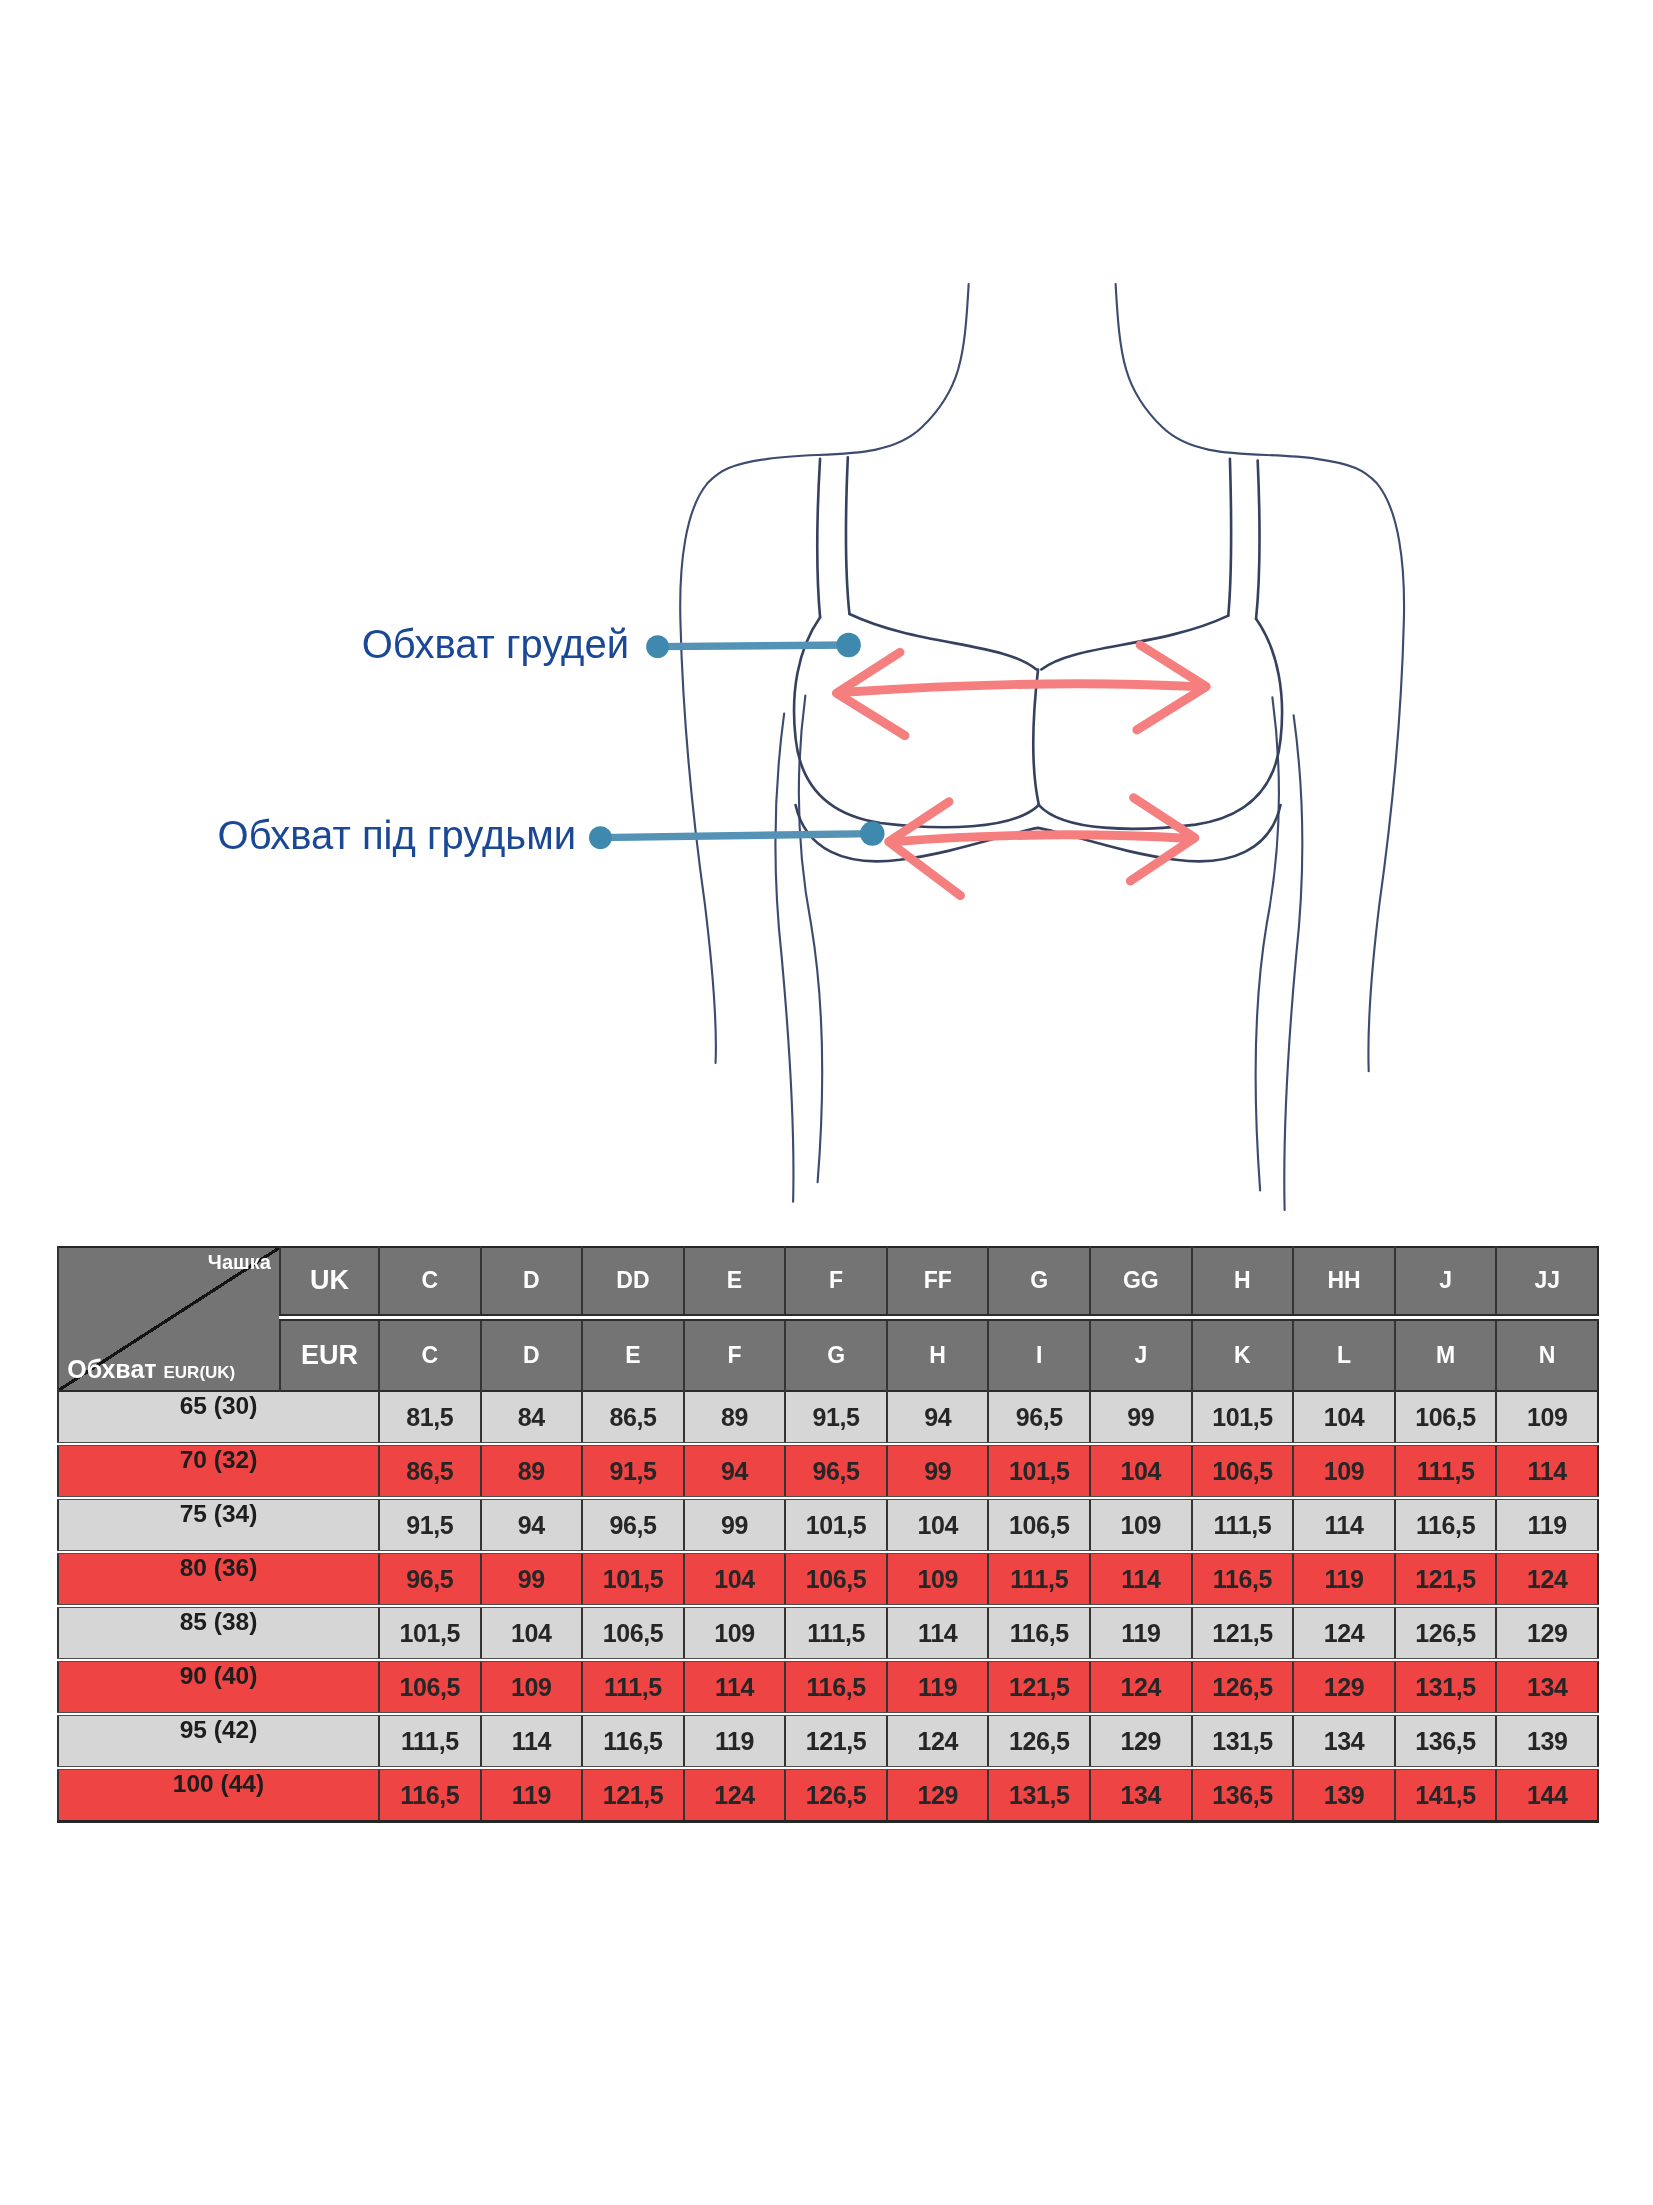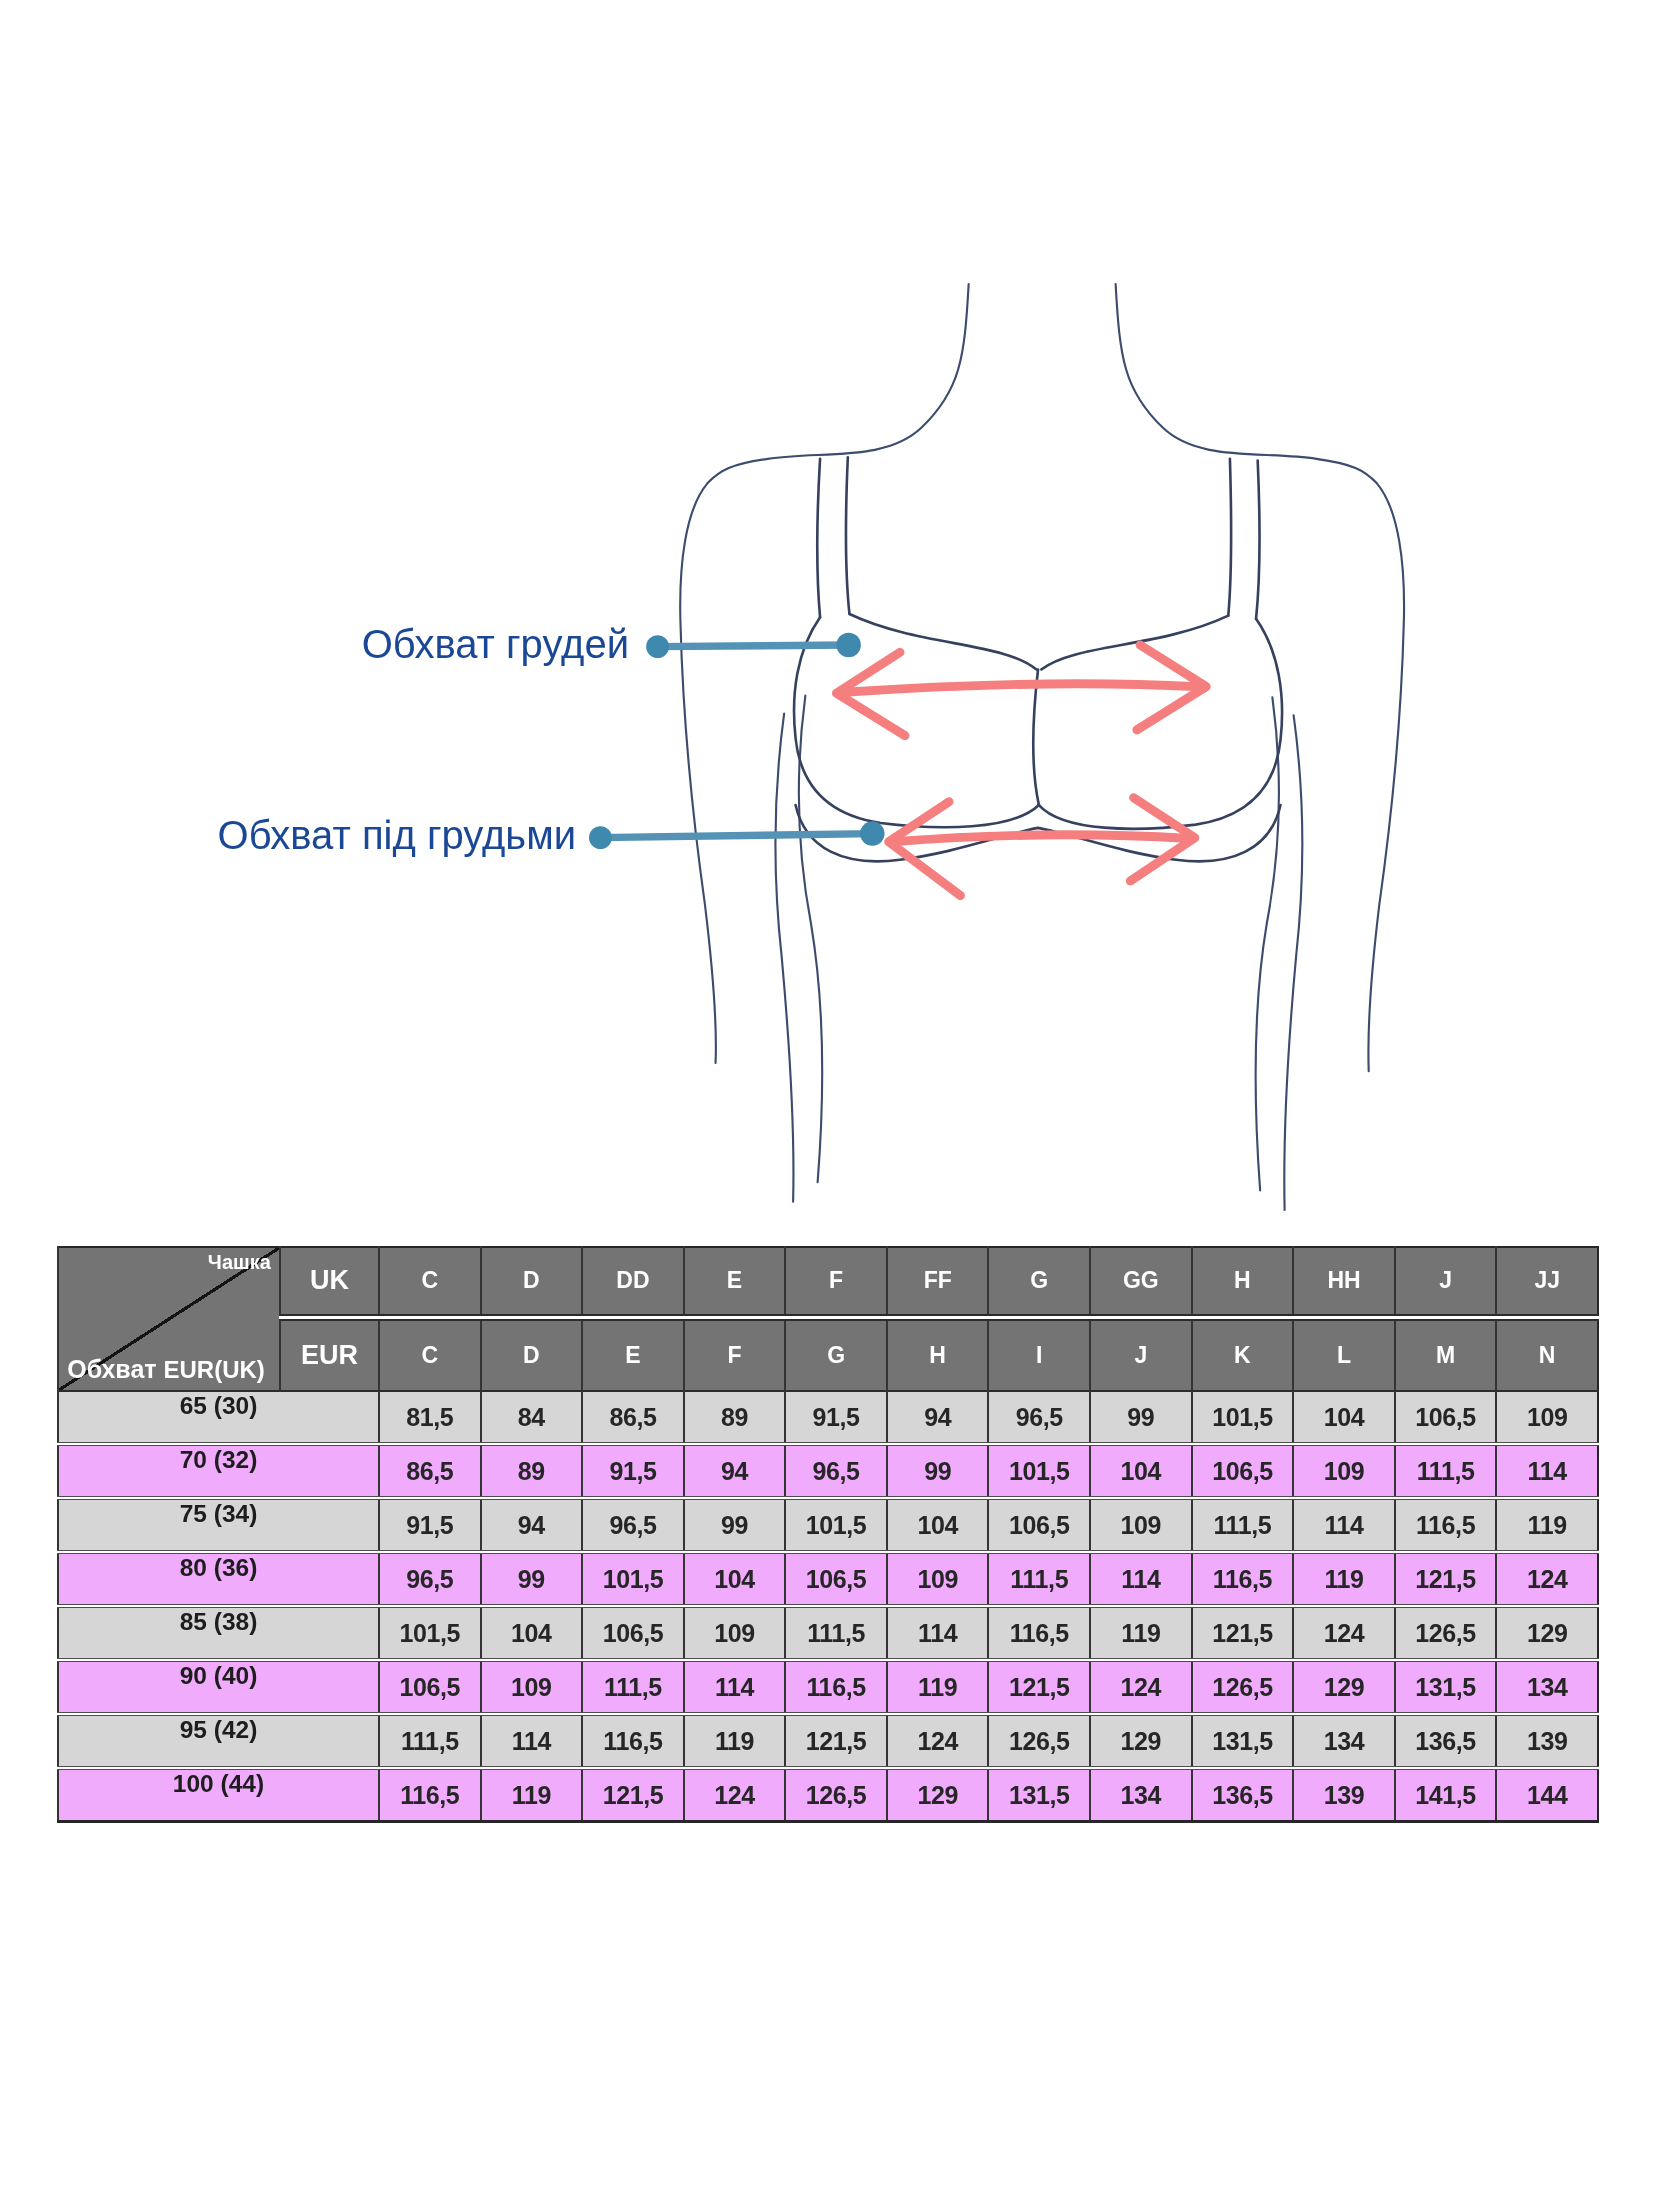--- a/index.html
+++ b/index.html
@@ -39,33 +39,33 @@
       #141414 calc(50% + 1.6px), rgba(0,0,0,0) calc(50% + 1.6px));
     background-color:#747474;
   }
   .corner-cup {
     position:absolute; top:3.3px; right:8.2px; font-size:20px; font-weight:700;
   }
   .corner-girth {
     position:absolute; bottom:6.5px; left:8.2px; font-size:25px; font-weight:700;
     white-space:nowrap;
   }
-  .corner-girth .small { font-size:24px; }
+  .corner-girth .small { font-size:17px; }
   th.sys { font-size:27px; font-weight:700; }
   th.cup-th { font-size:23px; font-weight:700; }
   tbody td { height:47px; }
   tbody tr:first-child td { border-top:2.5px solid #2c2c2c; }
   tbody tr + tr td { border-top:4.1px double #4d4d4d; }
   td.rowlabel {
     vertical-align:bottom; padding-bottom:22px;
     font-size:24.5px; font-weight:600; color:#1d1d1d;
   }
   td.val { font-size:25px; font-weight:700; color:#262626; letter-spacing:-0.4px; }
   tr.row-gray td { background:#d6d6d6; }
-  tr.row-white td { background:#f0abfc; }
+  tr.row-white td { background:#ef4444; }
 </style>
 </head>
 <body>
 
 <div class="page">
 
   <svg class="illustration" width="1654" height="1241" viewBox="0 0 2025 1520">
 
     <g fill="none" stroke="#3d4b6e" stroke-width="2.6" stroke-linecap="round">
       <path d="M 1186,348 C 1181,438 1176,478 1128,524 C 1084,566 1006,552 940,562 C 896,568 881,576 866,592 C 839,624 831,692 833,762 C 836,880 849,1008 863,1108 C 873,1190 878,1252 876,1302"></path>

